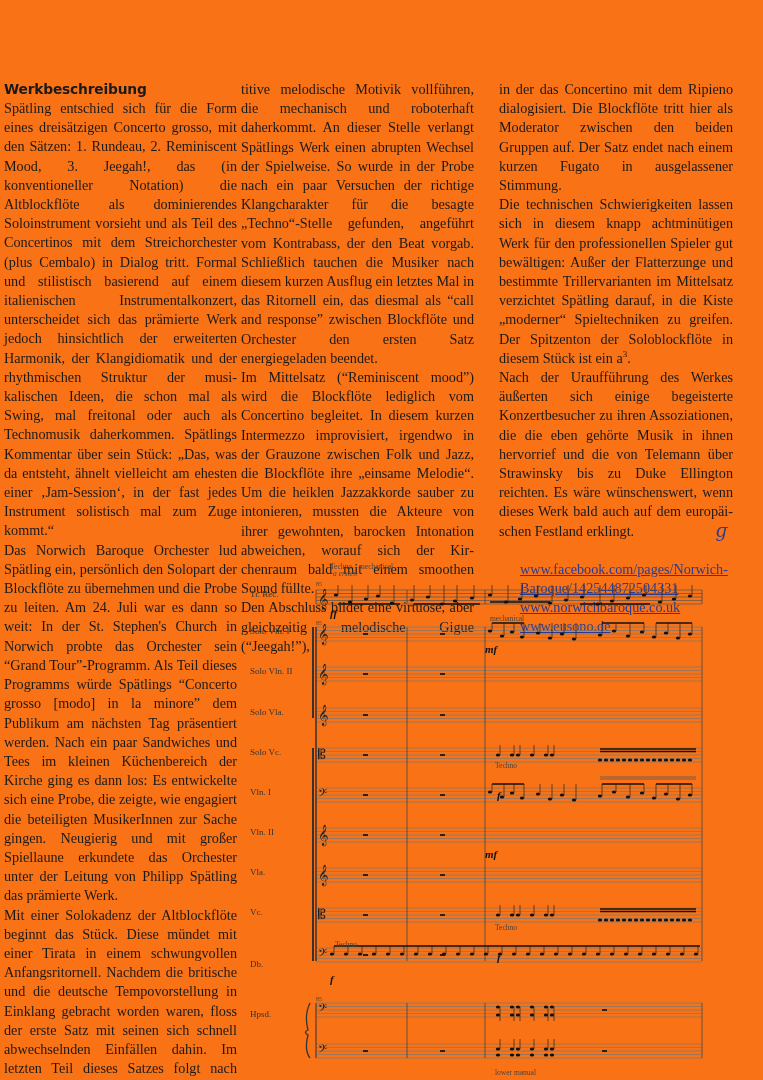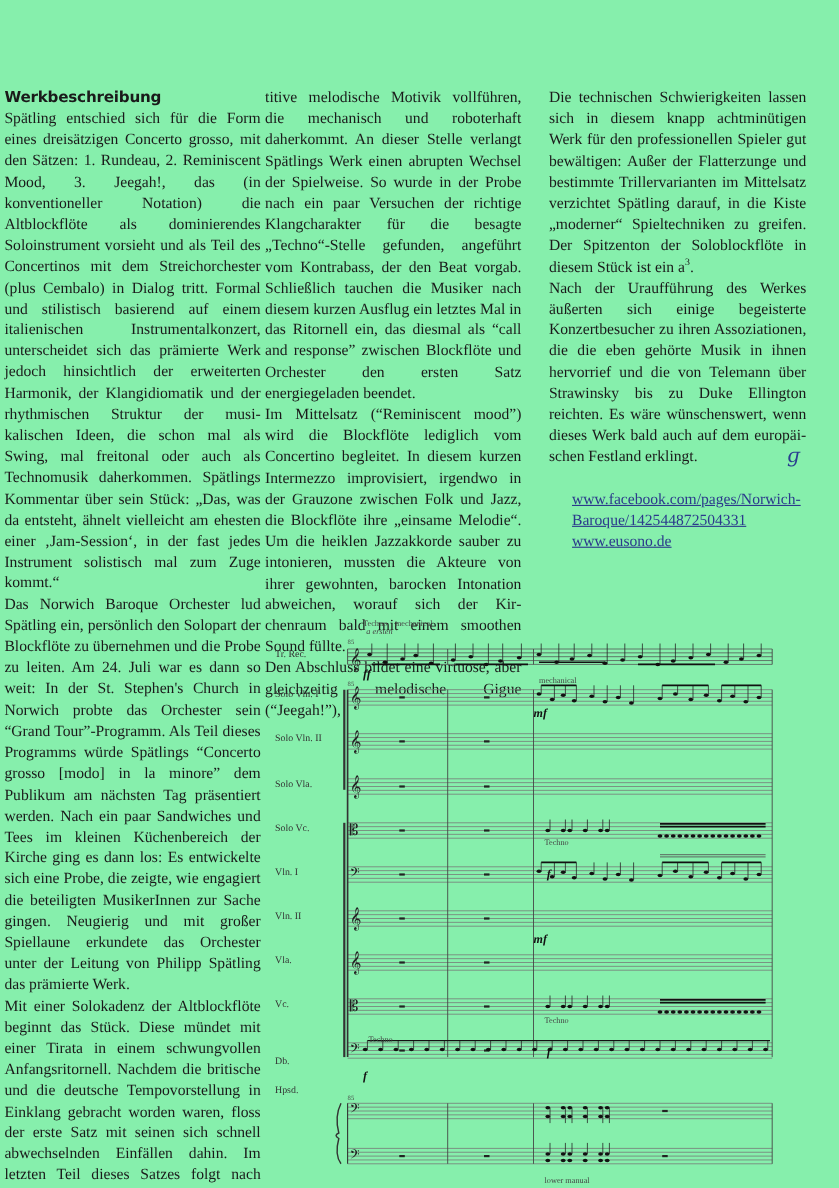--- a/index.html
+++ b/index.html
@@ -1,17 +1,17 @@
 <!DOCTYPE html>
 <html><head>
 <meta charset="utf-8">
 <style>
   html, body { margin:0; padding:0; background:#ffffff; }
   body { width:763px; height:1080px; position:relative; overflow:hidden; color:#1a1a1a; }
-  .page { position:absolute; left:0; top:0; width:763px; height:1080px; background:#86efac; }
+  .page { position:absolute; left:0; top:0; width:763px; height:1080px; background:#f97316; }
   .col { position:absolute; top:80px; font-family:"Liberation Serif", serif; font-size:14.2px; line-height:19.2px; text-align:justify; hyphens:manual; }
   .col p { margin:0; }
   .col1 { left:4px; width:233px; }
   .col2 { left:241px; width:233px; }
   .col3 { left:499px; width:234px; }
   .heading { font-family:"DejaVu Sans", sans-serif; font-weight:bold; font-size:13.8px; line-height:19px; margin:0; text-align:left; letter-spacing:-0.2px;}
   .endmark { float:right; color:#2a3d8f; font-family:"DejaVu Serif", serif; font-style:italic; font-size:18px; line-height:18px; margin-right:6px; }
   .links { margin-top:19px; }
   .links a { display:block; color:#2b3a8c; text-decoration:underline; font-family:"Liberation Serif", serif; font-size:14.2px; line-height:19.2px; text-align:left;margin-left:21px; }
   sup { font-size:9px; line-height:0; }
@@ -35,24 +35,26 @@
     <p>Mit einer Solokadenz der Altblockflöte beginnt das Stück. Diese mündet mit einer Tirata in einem schwungvollen Anfangs­ritornell. Nachdem die britische und die deutsche Tempovorstellung in Einklang gebracht worden waren, floss der erste Satz mit seinen sich schnell abwechseln­den Einfällen dahin. Im letzten Teil dieses Satzes folgt nach wenigen Takten hochba­rocker Sechzehntel-Spielfiguren ein kurzer Anklang an Dodekaphonie, bevor sich die Blockflöte zusammen mit dem Orchester kurz in der populären Musik wiederfindet, genauer gesagt in der Technomusik. Hier wird in den Bässen gestampft, während die hohen Streicher und die Blockflöte ihre ganz eigene, scheinbar atonale, repe­</p>
   </div>
 
   <div class="col col2">
     <p>titive melodische Motivik vollführen, die mechanisch und roboterhaft daherkommt. An dieser Stelle verlangt Spätlings Werk einen abrupten Wechsel der Spielweise. So wurde in der Probe nach ein paar Versuchen der richtige Klangcharakter für die besagte „Techno“-Stelle gefunden, angeführt vom Kontrabass, der den Beat vorgab. Schließ­lich tauchen die Musiker nach diesem kur­zen Ausflug ein letztes Mal in das Ritornell ein, das diesmal als “call and response” zwi­schen Blockflöte und Orchester den ersten Satz energiegeladen beendet.</p>
     <p>Im Mittelsatz (“Reminiscent mood”) wird die Blockflöte lediglich vom Concertino begleitet. In diesem kurzen Intermezzo improvisiert, irgendwo in der Grauzone zwischen Folk und Jazz, die Blockflöte ihre „einsame Melodie“. Um die heiklen Jazz­akkorde sauber zu intonieren, mussten die Akteure von ihrer gewohnten, barocken Intonation abweichen, worauf sich der Kir­chenraum bald mit einem smoothen Sound füllte.</p>
     <p>Den Abschluss bildet eine virtuose, aber gleichzeitig melodische Gigue (“Jeegah!”),</p>
   </div>
 
   <div class="col col3">
+    <p>in der das Concertino mit dem Ripieno dia­logisiert. Die Blockflöte tritt hier als Mode­rator zwischen den beiden Gruppen auf. Der Satz endet nach einem kurzen Fugato in ausgelassener Stimmung.</p>
     <p><span>Die technischen Schwierigkeiten lassen sich in diesem knapp achtminütigen Werk für den professionellen Spieler gut bewälti­gen: Außer der Flatterzunge und bestimm­te Trillervarianten im Mittelsatz verzichtet Spätling darauf, in die Kiste „moderner“ Spieltechniken zu greifen. Der Spitzenton der Soloblockflöte in diesem Stück ist ein a</span><sup>3</sup><span>.</span></p>
     <p><span>Nach der Uraufführung des Werkes äußer­ten sich einige begeisterte Konzertbesucher zu ihren Assoziationen, die die eben gehörte Musik in ihnen hervorrief und die von Tele­mann über Strawinsky bis zu Duke Elling­ton reichten. Es wäre wünschenswert, wenn dieses Werk bald auch auf dem europäi­schen Festland erklingt.</span><span class="endmark">ɡ</span></p>
     <div class="links">
       <a>www.facebook.com/pages/Norwich-Baro­que/142544872504331</a>
+      <a>www.norwichbaroque.co.uk</a>
       <a>www.eusono.de</a>
     </div>
   </div>
 
   <div class="score">
     <svg width="513" height="525" viewBox="0 0 513 525">
       <defs>
         <g id="staff5">
           <line x1="0" y1="0" x2="1" y2="0"></line>
         </g>
@@ -456,21 +458,21 @@
     <div class="inst" style="left:0;top:34px">Tr. Rec.</div>
     <div class="inst" style="left:0;top:71px">Solo Vln. I</div>
     <div class="inst" style="left:0;top:111px">Solo Vln. II</div>
     <div class="inst" style="left:0;top:152px">Solo Vla.</div>
     <div class="inst" style="left:0;top:192px">Solo Vc.</div>
     <div class="inst" style="left:0;top:232px">Vln. I</div>
     <div class="inst" style="left:0;top:272px">Vln. II</div>
     <div class="inst" style="left:0;top:312px">Vla.</div>
     <div class="inst" style="left:0;top:352px">Vc.</div>
     <div class="inst" style="left:0;top:404px">Db.</div>
-    <div class="inst" style="left:0;top:431px">Hpsd.</div>
+    <div class="inst" style="left:0;top:454px">Hpsd.</div>
 
     <div class="mark" style="left:80px;top:7px">Techno</div>
     <div class="mark" style="left:83px;top:14px;font-style:italic">a ersten</div>
     <div class="mark" style="left:109px;top:7px">mechanical</div>
     <div class="mark" style="left:240px;top:59px">mechanical</div>
     <div class="mark" style="left:245px;top:206px">Techno</div>
     <div class="mark" style="left:245px;top:368px">Techno</div>
     <div class="mark" style="left:85px;top:385px">Techno</div>
     <div class="mark" style="left:245px;top:513px">lower manual</div>
     <div class="mark" style="left:66px;top:26px;font-size:6px">85</div>

